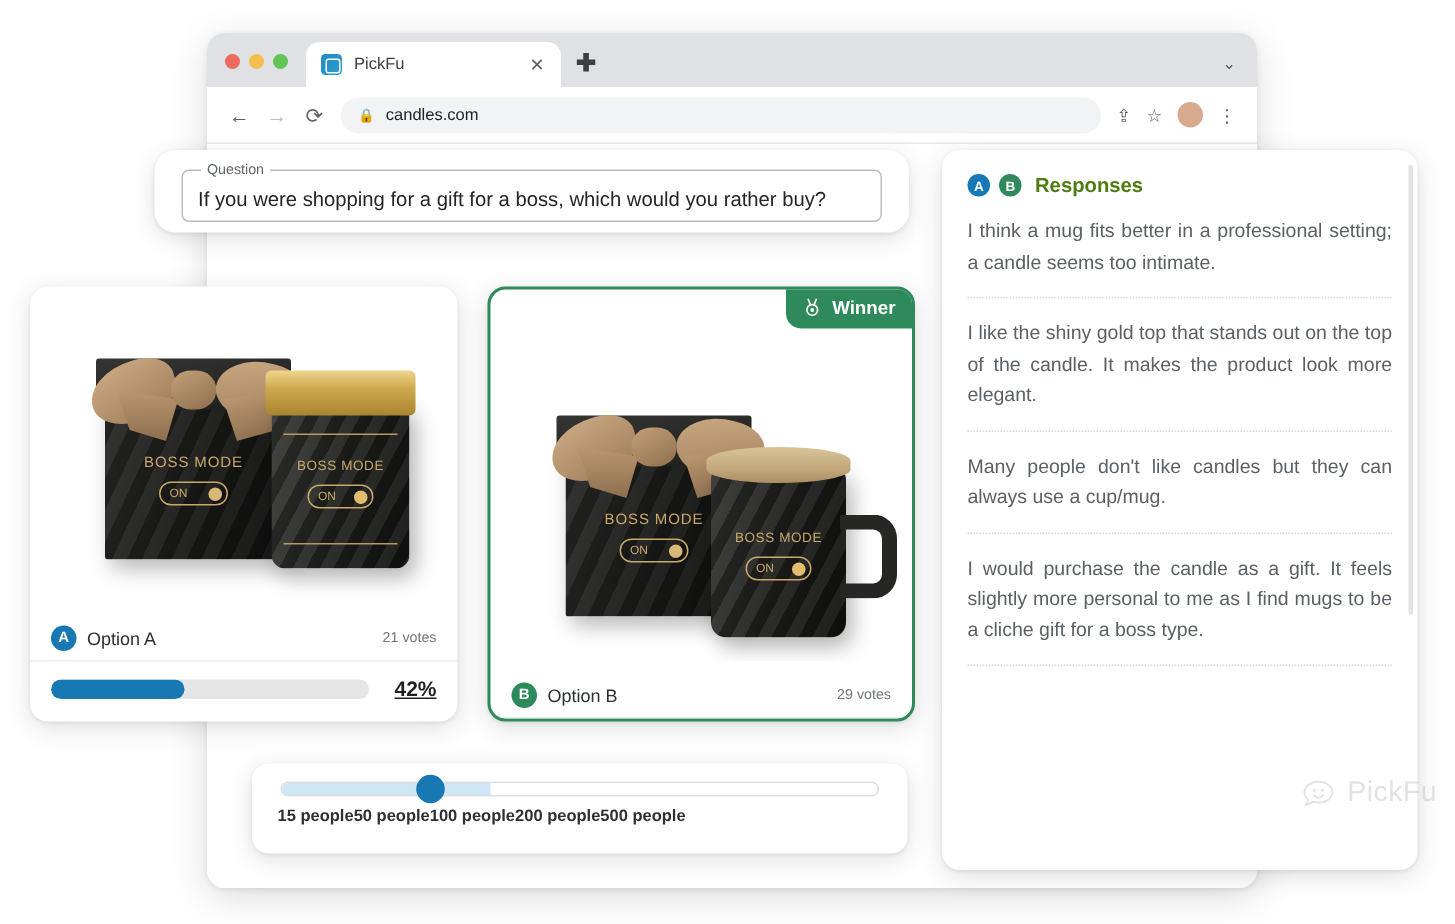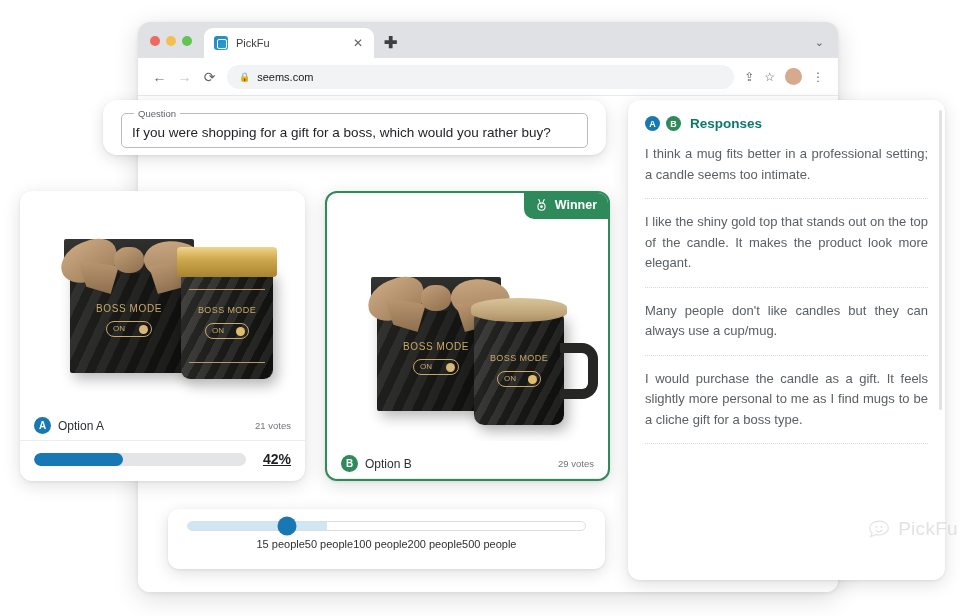--- a/index.html
+++ b/index.html
@@ -289,36 +289,36 @@
   .sl-track {
     position: relative; height: 10px; border-radius: 6px;
     background: #ffffff; border: 1px solid #dcdfe2; margin: 0 4px 7px;
   }
   .sl-fill { position: absolute; left: 0; top: 0; bottom: 0; width: 35%; background: #cfe6f4; border-radius: 6px 0 0 6px; }
   .sl-thumb {
     position: absolute; left: 25%; top: 50%; transform: translate(-50%,-50%);
     width: 19px; height: 19px; border-radius: 50%; background: #1878b4;
     cursor: pointer;
   }
-  .sl-labels { display: flex; justify-content: center; padding: 0 2px; }
+  .sl-labels { display: flex; justify-content: flex-start; padding: 0 2px; font-weight: bold; }
   .sl-labels span { font-size: 11px; color: #2c3034; }
 
   
   .resp-panel {
     position: absolute; left: 628px; top: 100px;
     width: 317px; height: 480px;
     background: #ffffff; border-radius: 12px;
     box-shadow: 0 4px 18px rgba(0,0,0,.13), 0 1px 3px rgba(0,0,0,.07);
     padding: 16px 17px 0 17px;
     z-index: 10;
     overflow: hidden;
   }
   .resp-head { display: flex; align-items: center; gap: 6px; margin-bottom: 13px; }
   .resp-head .badge { width: 15px; height: 15px; font-size: 9px; }
-  .resp-title { font-size: 13.5px; font-weight: 700; color: #0f766e; margin-left: 3px; }
+  .resp-title { font-size: 13.5px; font-weight: 700; color: #4d7c0f; margin-left: 3px; }
   .resp-item {
     font-size: 13px; line-height: 1.58; color: #5a6065;
     text-align: justify;
     padding-bottom: 13px;
     border-bottom: 1px dotted #d6d9db;
     margin-bottom: 13px;
   }
   .resp-item:last-child { border-bottom: 1px dotted #d6d9db; }
 
   
@@ -357,21 +357,21 @@
       <div class="newtab">✚</div>
       <div class="tabbar-caret">⌄</div>
     </div>
 
     <div class="browser-toolbar">
       <span class="navbtn">←</span>
       <span class="navbtn disabled">→</span>
       <span class="navbtn">⟳</span>
       <div class="omnibox">
         <span class="lock">🔒</span>
-        <span>seems.com</span>
+        <span>candles.com</span>
       </div>
       <span class="tool-icon">⇪</span>
       <span class="tool-icon">☆</span>
       <span class="avatar-btn"></span>
       <span class="tool-icon">⋮</span>
     </div>
 
     <div class="browser-body"></div>
   </div>
 

